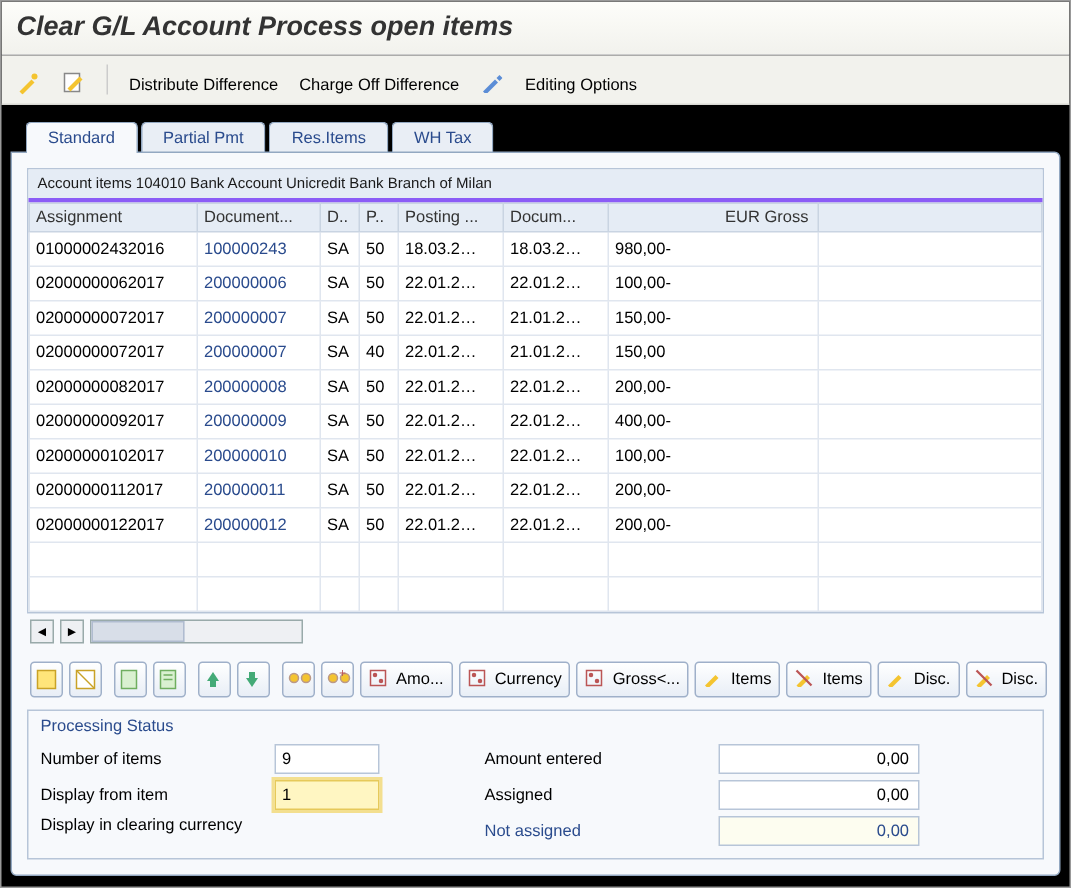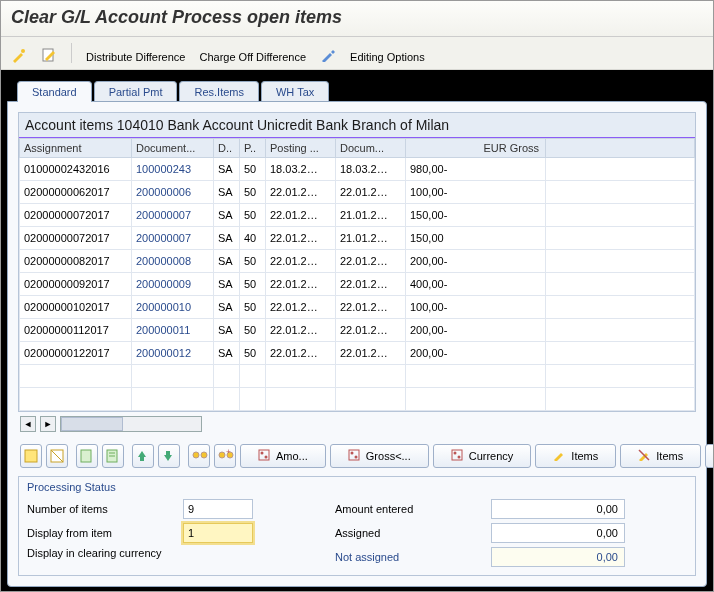--- a/index.html
+++ b/index.html
@@ -9,39 +9,39 @@
 .toolbar1{display:flex;align-items:flex-end;gap:14px;padding:6px 10px;background:#f2f2ed;border-bottom:1px solid #d9d9d4}
 .toolbar1 .tb-icon{width:16px;height:16px;display:inline-flex;align-items:center;justify-content:center}
 .toolbar1 a{color:#000;text-decoration:none;cursor:pointer}
 .toolbar1 .sep{width:1px;height:20px;background:#ccc}
 .inner{padding:10px 6px 6px 6px}
 .tabstrip{display:flex;align-items:center;gap:0;padding-left:10px}
 .tab{padding:4px 14px;border:1px solid #93a8c1;border-bottom:none;background:#e9eef5;color:#2a4b8d;border-radius:4px 4px 0 0;margin-right:2px;cursor:pointer;position:relative;top:1px}
 .tab.active{background:#f7f9fc;font-weight:normal;z-index:2}
 .tab-body{border:1px solid #93a8c1;background:#f7f9fc;padding:10px;border-radius:0 4px 4px 4px;min-height:340px;position:relative}
 .grid-box{border:1px solid #b7c5d8;background:#fff}
-.grid-title{background:#e5ecf5;padding:4px 6px;color:#1a1a1a;font-size:14px;border-bottom:1px solid #8b5cf6}
+.grid-title{background:#e5ecf5;padding:4px 6px;color:#1a1a1a;font-size:10px;border-bottom:3px solid #8b5cf6}
 table.grid{border-collapse:collapse;width:100%;table-layout:fixed}
 table.grid th{background:#e5ecf5;border:1px solid #c9d4e2;padding:3px 4px;text-align:left;font-weight:normal;color:#333;overflow:hidden;white-space:nowrap;text-overflow:ellipsis;font-size:11px}
 table.grid td{border:1px solid #e0e6ef;padding:3px 4px;background:#fff;overflow:hidden;white-space:nowrap;text-overflow:ellipsis;font-size:11px;height:16px}
 table.grid td.link{color:#2a4b8d}
 table.grid td.num{padding-right:6px}
 table.grid tbody tr.empty td{height:16px}
 .hscroll{display:flex;align-items:center;gap:4px;padding:4px 2px}
 .hs-btn{width:14px;height:14px;border:1px solid #9aa;background:#eef0f3;display:flex;align-items:center;justify-content:center;font-size:9px;cursor:pointer}
 .hs-track{height:14px;flex:0 0 140px;border:1px solid #9aa;background:#eef0f3;position:relative}
 .hs-thumb{position:absolute;left:0;top:0;height:12px;width:60px;background:#d8dee8;border:1px solid #b0bcd0}
 .action-bar{display:flex;align-items:center;gap:4px;padding:8px 2px 4px;flex-wrap:nowrap}
-.ab-btn{height:22px;border:1px solid #9fb0c9;background:linear-gradient(#fff,#e8eef6);border-radius:3px;display:flex;align-items:center;gap:4px;padding:0 17px;cursor:pointer;font-size:11px}
+.ab-btn{height:22px;border:1px solid #9fb0c9;background:linear-gradient(#fff,#e8eef6);border-radius:3px;display:flex;align-items:center;gap:4px;padding:0 5px;cursor:pointer;font-size:11px}
 .ab-btn .ico{width:14px;height:14px;display:inline-block}
 .ab-btn.small{padding:0 3px}
 .ab-sep{width:4px}
 .status-box{border:1px solid #b7c5d8;background:#f7f9fc;margin-top:4px}
 .status-title{color:#2a4b8d;padding:4px 8px;font-size:11px}
-.status-grid{display:flex;gap:42px;padding:2px 8px 8px}
+.status-grid{display:flex;gap:30px;padding:2px 8px 8px}
 .status-col{display:flex;flex-direction:column;gap:4px}
 .status-row{display:flex;align-items:center;gap:6px}
 .status-row .lbl{width:150px}
 .status-row .lbl.link{color:#2a4b8d}
 .status-row input{width:60px;height:18px;border:1px solid #b7c5d8;background:#fff;padding:0 4px;font-size:11px;text-align:left}
 .status-row input.hl{background:#fff6c2;border:1px solid #e6c95a;outline:2px solid #f3df8f}
 .status-row .val{width:120px;height:18px;border:1px solid #b7c5d8;background:#fff;padding:0 6px;font-size:11px;text-align:right;line-height:18px}
 .status-row .val.link{color:#2a4b8d;background:#fdfdf0}
 svg{display:block}
 </style>
@@ -315,31 +315,31 @@
             <span>Amo...</span>
           </div>
       <div class="ab-btn">
             <span class="ico">
               <svg width="12" height="12">
                 <rect x="1" y="1" width="10" height="10" fill="none" stroke="#b55"></rect>
                 <circle cx="4" cy="4" r="1.5" fill="#b55"></circle>
                 <circle cx="8" cy="8" r="1.5" fill="#b55"></circle>
               </svg>
             </span>
-            <span>Gross&lt;...</span>
+            <span>Currency</span>
           </div>
       <div class="ab-btn">
             <span class="ico">
               <svg width="12" height="12">
                 <rect x="1" y="1" width="10" height="10" fill="none" stroke="#b55"></rect>
                 <circle cx="4" cy="4" r="1.5" fill="#b55"></circle>
                 <circle cx="8" cy="8" r="1.5" fill="#b55"></circle>
               </svg>
             </span>
-            <span>Currency</span>
+            <span>Gross&lt;...</span>
           </div>
       <div class="ab-btn">
             <span class="ico">
               <svg width="12" height="12">
                 <path d="M1 11 L8 4 L10 6 L3 13 Z" fill="#f4c430"></path>
               </svg>
             </span>
             <span>Items</span>
           </div>
       <div class="ab-btn">

